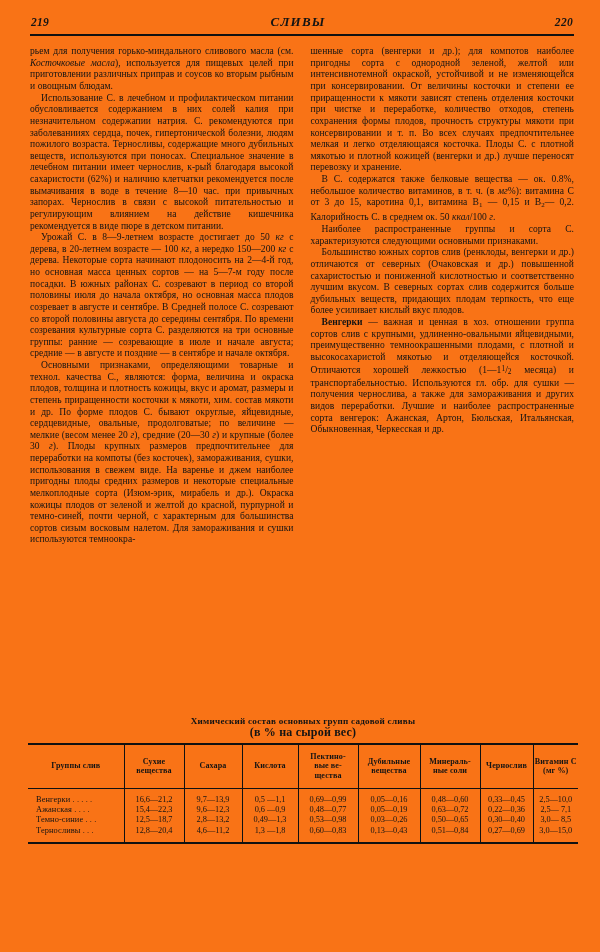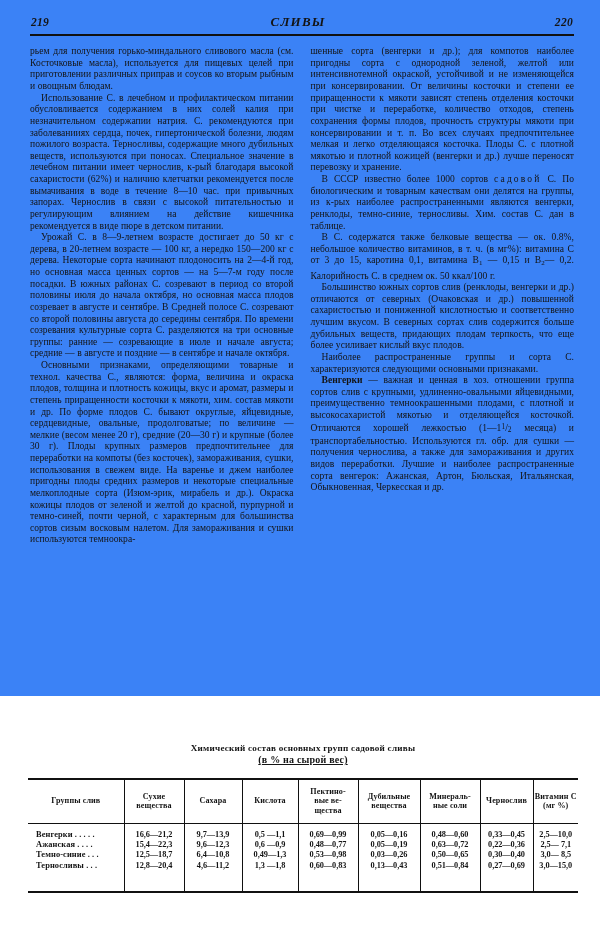--- a/index.html
+++ b/index.html
@@ -12,24 +12,24 @@
     width: 600px;
     height: 952px;
     overflow: hidden;
     font-family: "Liberation Serif", "DejaVu Serif", serif;
     color: #141414;
     position: relative;
   }
   .page {
     position: relative;
     width: 600px;
-    height: 696px;
+    height: 952px;
     box-sizing: border-box;
     padding: 14px 26px 10px 30px;
-    background: #3b82f6;
+    background: #f97316;
   }
 
   
   .running-head {
     display: flex;
     align-items: baseline;
     justify-content: space-between;
     font-style: italic;
     font-weight: bold;
     font-size: 11.5px;
@@ -70,21 +70,21 @@
     letter-spacing: 0.02px;
     word-spacing: 0.1px;
   }
   .col p {
     margin: 0;
     text-indent: 11px;
   }
   .col p.noindent {
     text-indent: 0;
   }
-  .it { }
+  .it { font-style: italic; }
   .sp {
     letter-spacing: 2.1px;
   }
   .bsp {
     font-weight: bold;
     letter-spacing: 2.1px;
   }
   .b { font-weight: bold; }
   sub {
     font-size: 7px;
@@ -97,37 +97,36 @@
   .fracden {
     font-size: 7.4px;
     vertical-align: -1px;
   }
 
   
   .table-block {
     position: absolute;
     left: 28px;
     right: 22px;
-    top: 743px;
+    top: 716px;
   }
   .tbl-title {
     text-align: center;
     font-weight: bold;
     font-size: 9.1px;
     line-height: 11.4px;
     letter-spacing: 0.25px;
   }
   .tbl-subtitle {
     text-align: center;
     font-weight: bold;
-    font-size: 10px;
+    font-size: 12px;
     line-height: 11.4px;
     letter-spacing: 0.2px;
-    margin-bottom: 12px;
-    text-decoration: underline;
+    margin-bottom: 4px;
   }
   table.chem {
     border-collapse: collapse;
     width: 550px;
     font-size: 8.1px;
     table-layout: fixed;
     border-top: 2.1px solid #111;
     border-bottom: 2.1px solid #111;
   }
   table.chem th {
@@ -143,30 +142,29 @@
   table.chem th:last-child,
   table.chem td:last-child { border-right: none; }
   table.chem td {
     text-align: center;
     padding: 0 2px;
     border-right: 1px solid #111;
     font-size: 8.3px;
     line-height: 10.4px;
     white-space: nowrap;
     letter-spacing: -0.05px;
-    font-weight: bold;
   }
   table.chem td.grp {
     text-align: left;
     padding-left: 8px;
     font-size: 8.4px;
     letter-spacing: 0.1px;
   }
   table.chem tbody tr:first-child td { padding-top: 6px; }
-  table.chem tbody tr:last-child td { padding-bottom: 20px; }
+  table.chem tbody tr:last-child td { padding-bottom: 6px; }
 </style>
 </head>
 <body>
 
 <div class="page">
 
   <div class="running-head">
     <span class="folio">219</span>
     <span class="entry-title">СЛИВЫ</span>
     <span class="folio">220</span>
@@ -177,24 +175,23 @@
 
     <div class="col">
       <p class="noindent">рьем для получения горько-миндального сливового масла (см. <span class="it">Косточковые масла</span>), используется для пищевых целей при приготовлении различных приправ и соусов ко вторым рыбным и овощным блюдам.</p>
       <p>Использование С. в лечебном и профилактическом питании обусловливается содержанием в них солей калия при незначительном содержапии натрия. С. рекомендуются при заболеванииях сердца, почек, гипертонической болезни, людям пожилого возраста. Терносливы, содержащие много дубильных веществ, используются при поносах. Специальное значение в лечебном питании имеет чернослив, к-рый благодаря высокой сахаристости (62%) и наличию клетчатки рекомендуется после вымачивания в воде в течение 8—10 час. при привычных запорах. Чернослив в связи с высокой питательностью и регулирующим влиянием на действие кишечника рекомендуется в виде пюре в детском питании.</p>
       <p>Урожай С. в 8—9-летнем возрасте достигает до 50 <span class="it">кг</span> с дерева, в 20-летнем возрасте — 100 <span class="it">кг</span>, а нередко 150—200 <span class="it">кг</span> с дерева. Некоторые сорта начинают плодоносить на 2—4-й год, но основная масса ценных сортов — на 5—7-м году после посадки. В южных районах С. созревают в период со второй половины июля до начала октября, но основная масса плодов созревает в августе и сентябре. В Средней полосе С. созревают со второй половины августа до середины сентября. По времени созревания культурные сорта С. разделяются на три основные группы: ранние — созревающие в июле и начале августа; средние — в августе и поздние — в сентябре и начале октября.</p>
       <p>Основными признаками, определяющими товарные и технол. качества С., являются: форма, величина и окраска плодов, толщина и плотность кожицы, вкус и аромат, размеры и степень приращенности косточки к мякоти, хим. состав мякоти и др. По форме плодов С. бывают округлые, яйцевидные, сердцевидные, овальные, продолговатые; по величине — мелкие (весом менее 20 <span class="it">г</span>), средние (20—30 <span class="it">г</span>) и крупные (более 30 <span class="it">г</span>). Плоды крупных размеров предпочтительнее для переработки на компоты (без косточек), замораживания, сушки, использования в свежем виде. На варенье и джем наиболее пригодны плоды средних размеров и некоторые специальные мелкоплодные сорта (Изюм-эрик, мирабель и др.). Окраска кожицы плодов от зеленой и желтой до красной, пурпурной и темно-синей, почти черной, с характерным для большинства сортов сизым восковым налетом. Для замораживания и сушки используются темноокра-</p>
     </div>
 
     <div class="col">
       <p class="noindent">шенные сорта (венгерки и др.); для компотов наиболее пригодны сорта с однородной зеленой, желтой или интенсивнотемной окраской, устойчивой и не изменяющейся при консервировании. От величины косточки и степени ее приращенности к мякоти зависят степень отделения косточки при чистке и переработке, количество отходов, степень сохранения формы плодов, прочность структуры мякоти при консервировании и т. п. Во всех случаях предпочтительнее мелкая и легко отделяющаяся косточка. Плоды С. с плотной мякотью и плотной кожицей (венгерки и др.) лучше переносят перевозку и хранение.</p>
-      <p>В СССР известно более 1000 сортов <span class="sp">садовой</span> С. По биологическим и товарным качествам они делятся на группы, из к-рых наиболее распространенными являются венгерки, ренклоды, темно-синие, терносливы. Хим. состав С. дан в таблице.</p>
       <p>В С. содержатся также белковые вещества — ок. 0.8%, небольшое количество витаминов, в т. ч. (в <span class="it">мг</span>%): витамина С от 3 до 15, каротина 0,1, витамина B<sub>1</sub> — 0,15 и B<sub>2</sub>— 0,2. Калорийность С. в среднем ок. 50 <span class="it">ккал</span>/100 <span class="it">г</span>.</p>
+      <p>Наиболее распространенные группы и сорта С. характеризуются следующими основными признаками.</p>
       <p>Большинство южных сортов слив (ренклоды, венгерки и др.) отличаются от северных (Очаковская и др.) повышенной сахаристостью и пониженной кислотностью и соответственно лучшим вкусом. В северных сортах слив содержится больше дубильных веществ, придающих плодам терпкость, что еще более усиливает кислый вкус плодов.</p>
-      <p>Наиболее распространенные группы и сорта С. характеризуются следующими основными признаками.</p>
       <p><span class="b">Венгерки</span> — важная и ценная в хоз. отношении группа сортов слив с крупными, удлиненно-овальными яйцевидными, преимущественно темноокрашенными плодами, с плотной и высокосахаристой мякотью и отделяющейся косточкой. Отличаются хорошей лежкостью (1—1<span class="frac">1</span>/<span class="fracden">2</span> месяца) и транспортабельностью. Используются гл. обр. для сушки — получения чернослива, а также для замораживания и других видов переработки. Лучшие и наиболее распространенные сорта венгерок: Ажанская, Артон, Бюльская, Итальянская, Обыкновенная, Черкесская и др.</p>
     </div>
   </div>
 
   <div class="table-block">
     <div class="tbl-title">Химический состав основных групп садовой сливы</div>
     <div class="tbl-subtitle">(в % на сырой вес)</div>
 
     <table class="chem">
       <colgroup>
@@ -240,21 +237,21 @@
           <td>0,6  —0,9</td>
           <td>0,48—0,77</td>
           <td>0,05—0,19</td>
           <td>0,63—0,72</td>
           <td>0,22—0,36</td>
           <td>2,5—  7,1</td>
         </tr>
         <tr>
           <td class="grp">Темно-синие . . .</td>
           <td>12,5—18,7</td>
-          <td>6,4—10,8</td>
+          <td>2,8—13,2</td>
           <td>0,49—1,3</td>
           <td>0,53—0,98</td>
           <td>0,03—0,26</td>
           <td>0,50—0,65</td>
           <td>0,30—0,40</td>
           <td>3,0—  8,5</td>
         </tr>
         <tr>
           <td class="grp">Терносливы . . .</td>
           <td>12,8—20,4</td>

